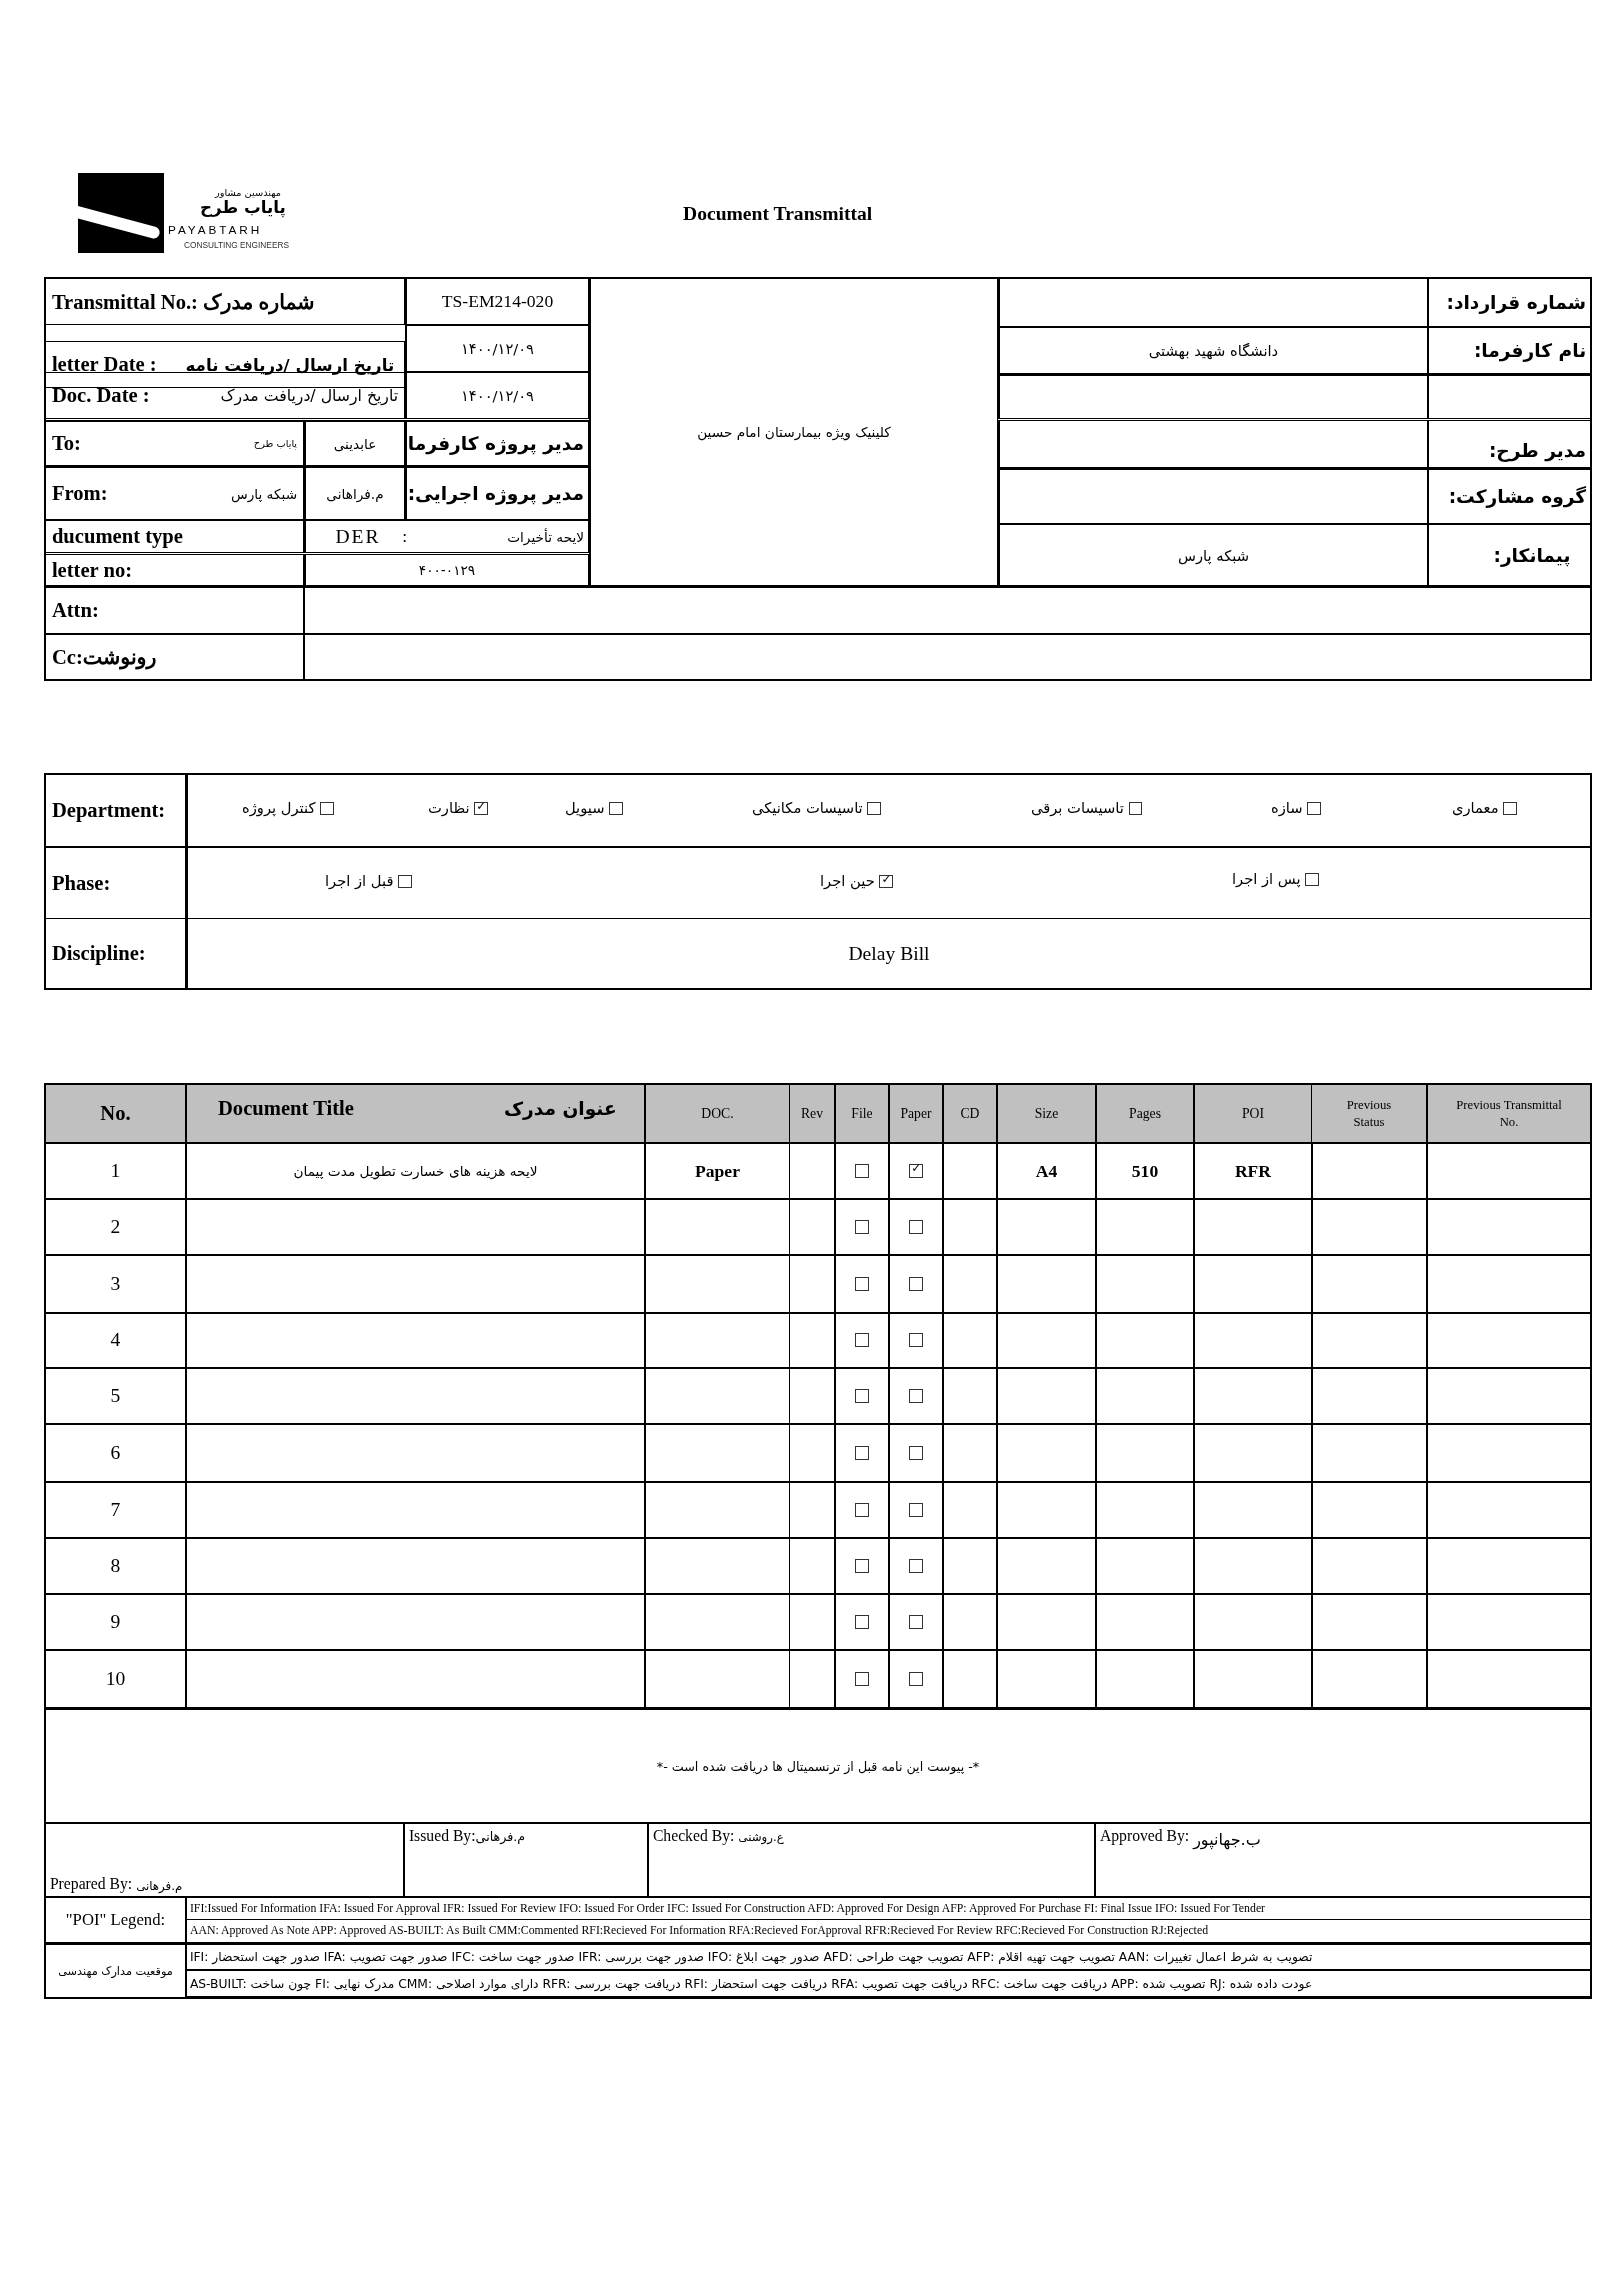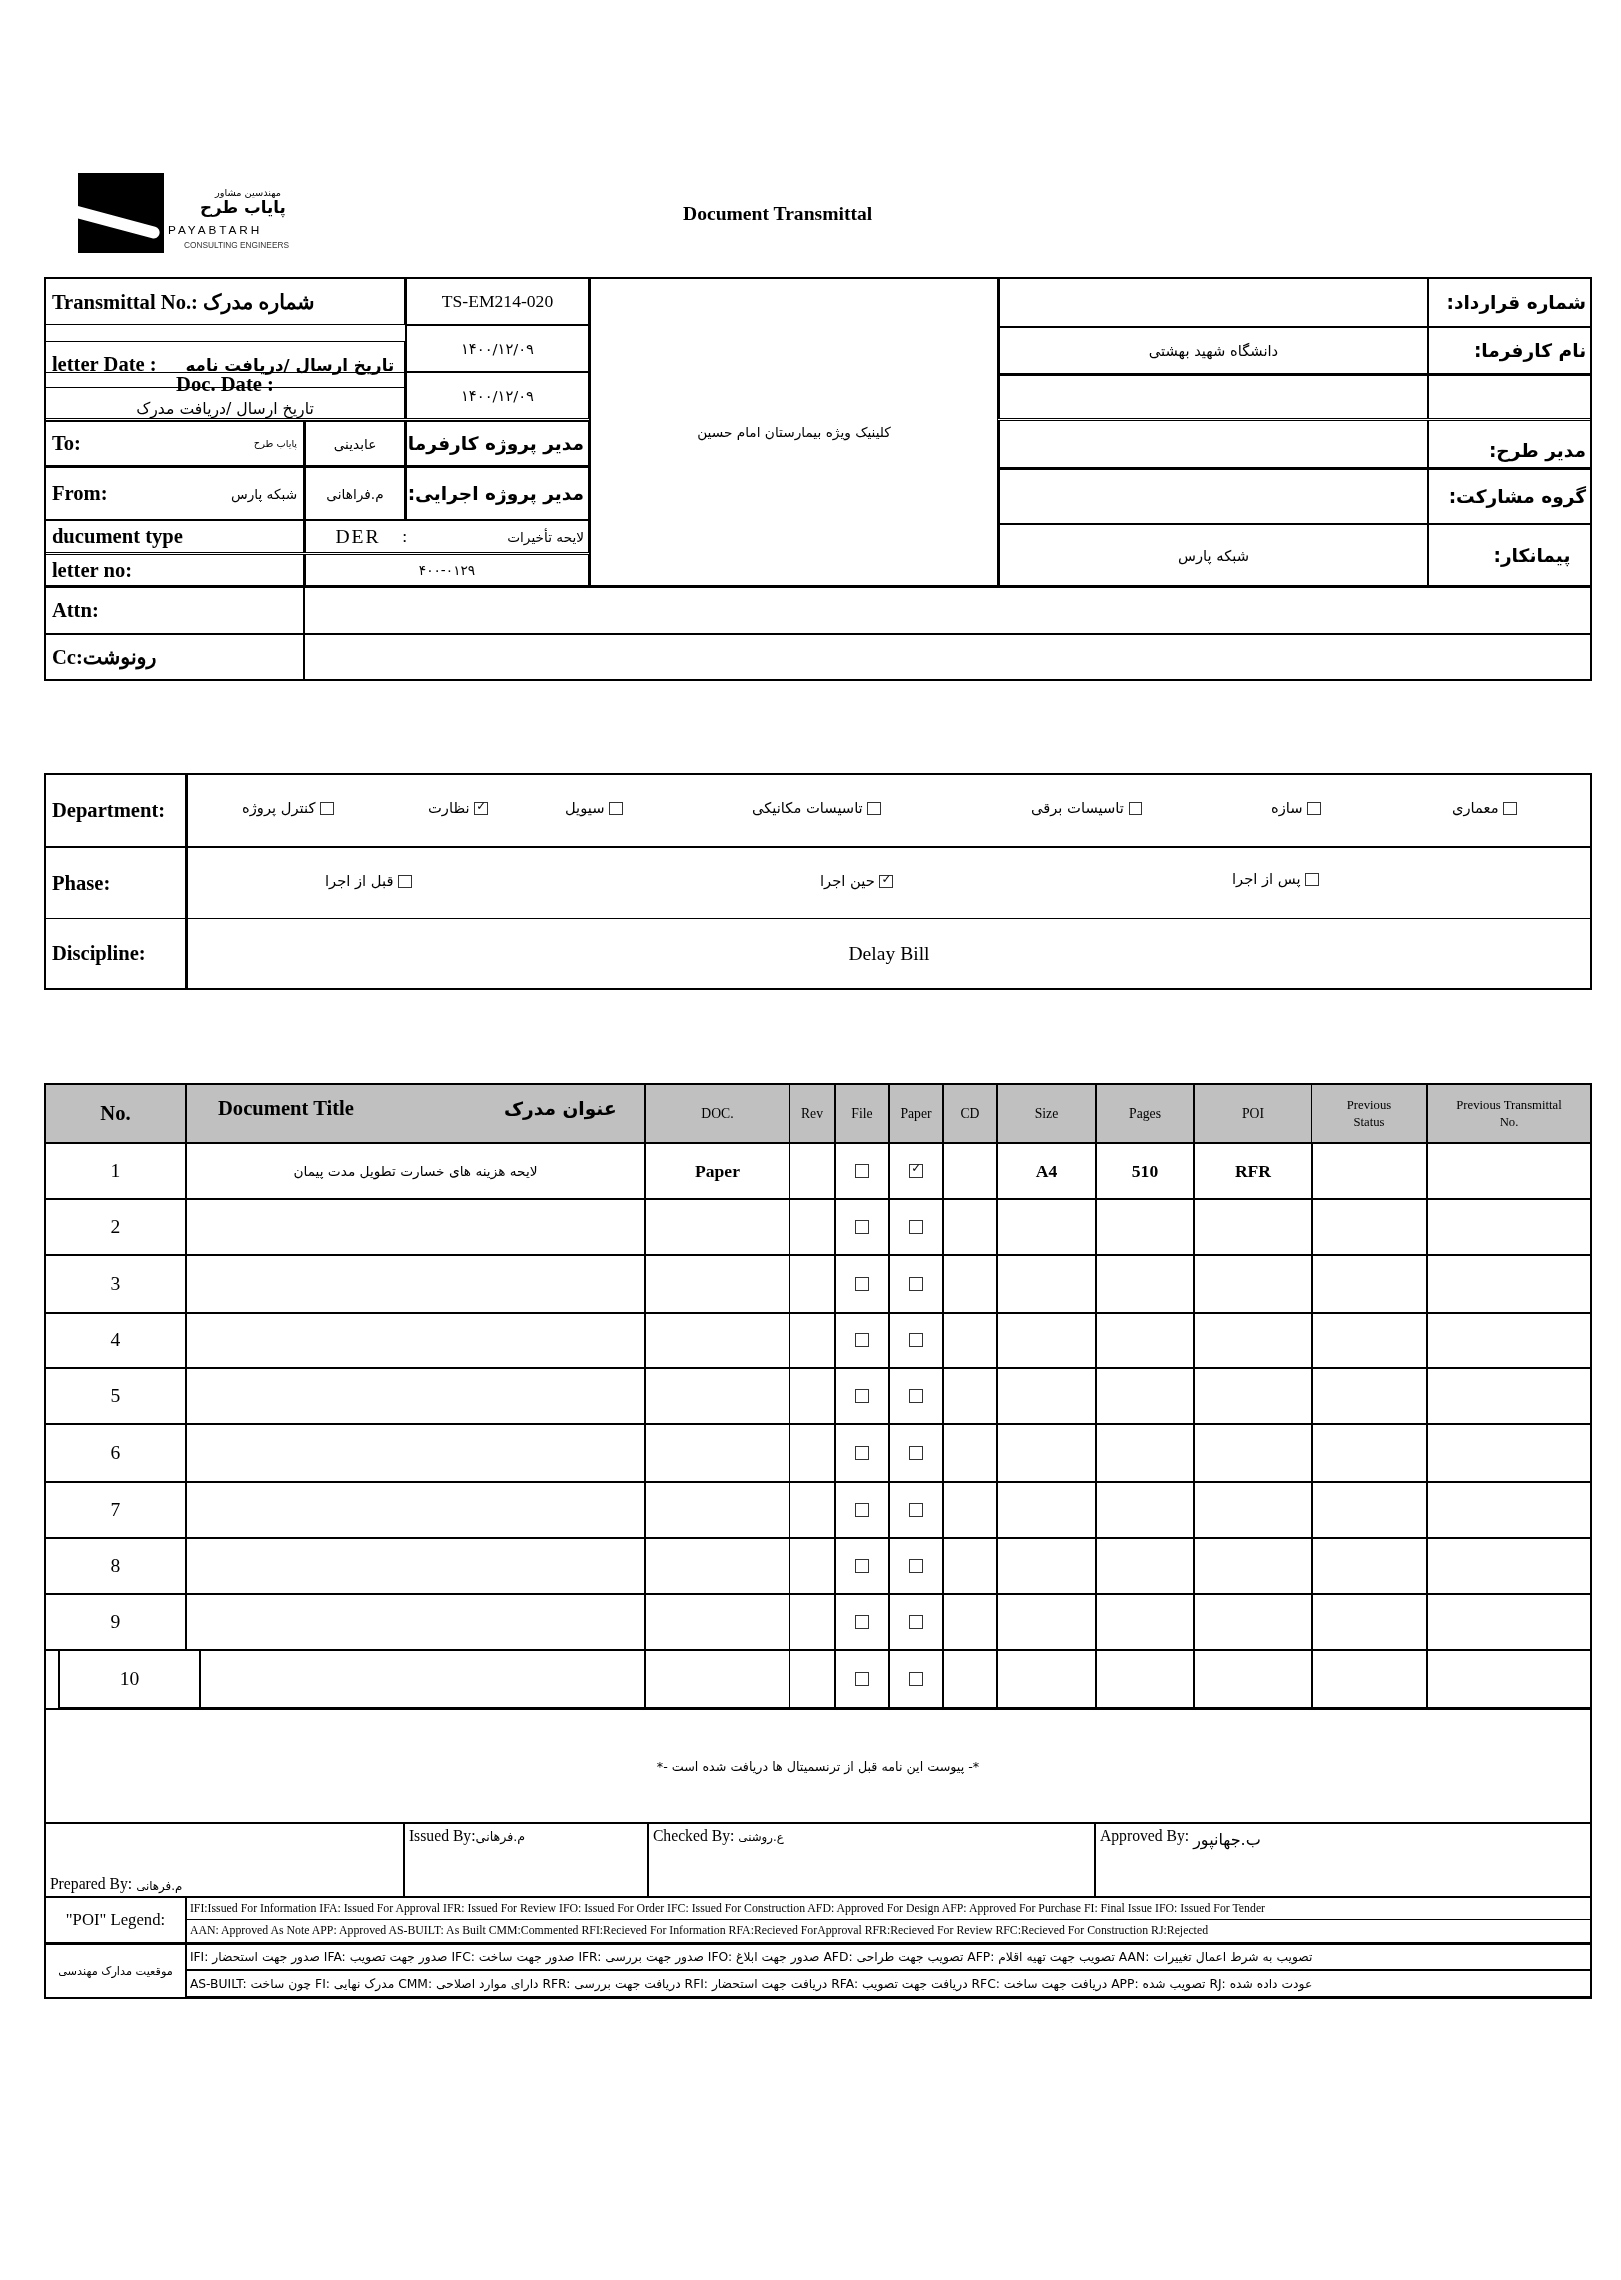--- a/index.html
+++ b/index.html
@@ -42,21 +42,21 @@
   <span>Transmittal No.: شماره مدرک</span>
 </div>
 <div class="cell center val" style="left:405px; top:277px; width:184px; height:48px; border-width:2.9px 1.5px 1.5px 2.9px;">TS-EM214-020</div>
 
 <div class="cell left lbl" style="left:44px; top:325px; width:361px; height:47px; border-width:1.5px 1.5px 1.5px 2.9px; justify-content:space-between;margin-top:16px;">
   <span>letter Date :</span>
   <span class="fa-lbl rtl" style="font-size:16.7px;">تاریخ ارسال /دریافت نامه</span>
 </div>
 <div class="cell center val fa" style="left:405px; top:325px; width:184px; height:47px; border-width:1.5px 1.5px 1.5px 2.9px; font-size:14.7px;">۱۴۰۰/۱۲/۰۹</div>
 
-<div class="cell left lbl" style="left:44px; top:372px; width:361px; height:47px; border-width:1.5px 1.5px 1.5px 2.9px; justify-content:space-between;flex-direction:column;">
+<div class="cell left lbl" style="left:44px; top:372px; width:361px; height:47px; border-width:1.5px 1.5px 1.5px 2.9px; justify-content:space-between;">
   <span>Doc. Date :</span>
   <span class="rtl fa" style="font-size:15.7px; font-weight:normal;">تاریخ ارسال /دریافت مدرک</span>
 </div>
 <div class="cell center val fa" style="left:405px; top:372px; width:184px; height:47px; border-width:1.5px 1.5px 1.5px 2.9px; font-size:14.7px;">۱۴۰۰/۱۲/۰۹</div>
 
 <div class="cell left lbl" style="left:44px; top:420px; width:260px; height:46px; border-width:2.9px 1.5px 1.5px 2.9px; justify-content:space-between;">
   <span>To:</span>
   <span class="fa" style="font-size:9.8px; font-weight:normal;">پایاب طرح</span>
 </div>
 <div class="cell center fa" style="left:304px; top:420px; width:101px; height:46px; border-width:2.9px 1.5px 1.5px 2.9px; font-size:13.7px;">عابدینی</div>
@@ -285,21 +285,21 @@
     </div>
     <div class="cell center" style="left: 890px; top: 1595px; width: 54px; height: 56px; border-width: 0px 2.9px 2.9px 0px;">
       <span class="cb"></span>
     </div>
     <div class="cell center" style="left: 944px; top: 1595px; width: 54px; height: 56px; border-width: 0px 2.9px 2.9px 0px; font-size: 14.7px;"></div>
     <div class="cell center" style="left: 998px; top: 1595px; width: 99px; height: 56px; border-width: 0px 2.9px 2.9px 0px; font-size: 17.6px; font-weight: bold;"></div>
     <div class="cell center" style="left: 1097px; top: 1595px; width: 98px; height: 56px; border-width: 0px 2.9px 2.9px 0px; font-size: 17.6px; font-weight: bold;"></div>
     <div class="cell center" style="left: 1195px; top: 1595px; width: 118px; height: 56px; border-width: 0px 2.9px 2.9px 0px; font-size: 17.6px; font-weight: bold;"></div>
     <div class="cell center" style="left: 1312px; top: 1595px; width: 116px; height: 56px; border-width: 0px 2.9px 2.9px 0px; font-size: 14.7px;"></div>
     <div class="cell center" style="left: 1428px; top: 1595px; width: 164px; height: 56px; border-width: 0px 2.9px 2.9px 0px; font-size: 14.7px;"></div>
-    <div class="cell center" style="left: 58px; top: 1651px; width: 143px; height: 58px; border-width: 0px 2.9px 2.9px; font-size: 19.6px;">10</div>
+    <div class="cell center" style="left: 44px; top: 1651px; width: 143px; height: 58px; border-width: 0px 2.9px 2.9px; font-size: 19.6px;">10</div>
     <div class="cell center fa rtl" style="left: 187px; top: 1651px; width: 459px; height: 58px; border-width: 0px 2.9px 2.9px 0px; font-size: 13.7px;"></div>
     <div class="cell center" style="left: 646px; top: 1651px; width: 144px; height: 58px; border-width: 0px 1.5px 2.9px 0px; font-size: 17.6px; font-weight: bold;"></div>
     <div class="cell center" style="left: 790px; top: 1651px; width: 46px; height: 58px; border-width: 0px 2.9px 2.9px 0px; font-size: 14.7px;"></div>
     <div class="cell center" style="left: 836px; top: 1651px; width: 54px; height: 58px; border-width: 0px 2.9px 2.9px 0px;">
       <span class="cb"></span>
     </div>
     <div class="cell center" style="left: 890px; top: 1651px; width: 54px; height: 58px; border-width: 0px 2.9px 2.9px 0px;">
       <span class="cb"></span>
     </div>
     <div class="cell center" style="left: 944px; top: 1651px; width: 54px; height: 58px; border-width: 0px 2.9px 2.9px 0px; font-size: 14.7px;"></div>

